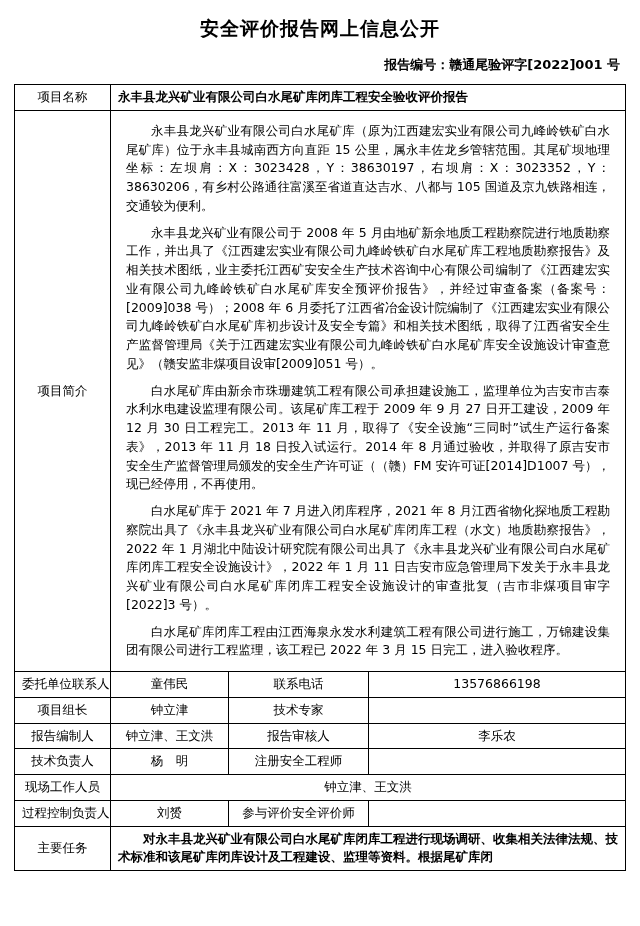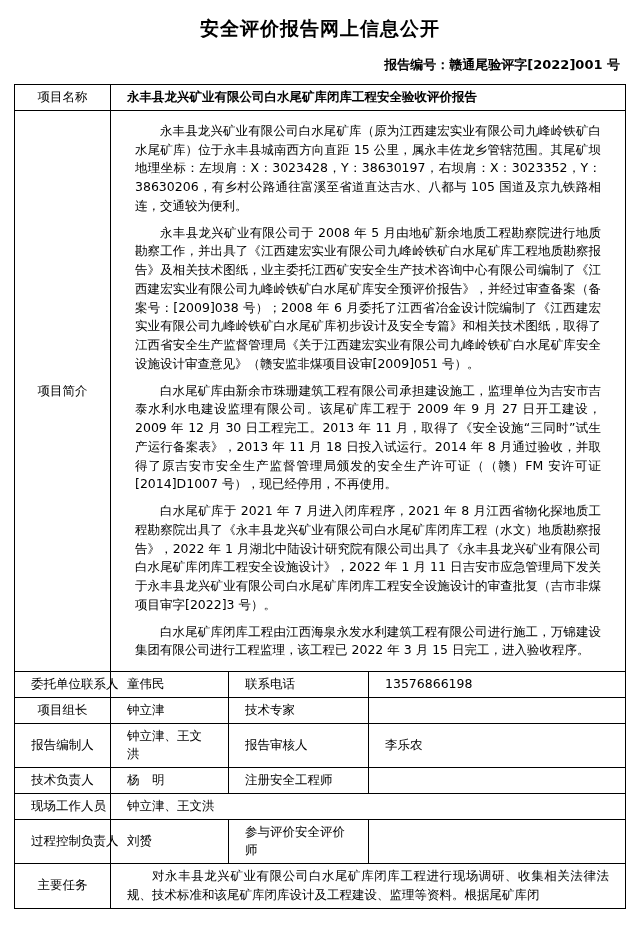--- a/index.html
+++ b/index.html
@@ -37,30 +37,30 @@
   }
   table.main {
     width: 100%;
     border-collapse: collapse;
     table-layout: fixed;
   }
   table.main td {
     border: 1px solid #000000;
     font-size: 12.5px;
     line-height: 1.5;
-    padding: 3px 16px;
+    padding: 3px 7px;
     vertical-align: middle;
   }
   td.label {
     text-align: center;
     width: 96px;
     white-space: nowrap;
   }
   td.val-center {
-    text-align: left;
+    text-align: center;
   }
   td.brief {
     vertical-align: middle;
     padding: 4px 7px 6px 7px;
     line-height: 1.55;
     font-size: 12.5px;
     text-align: justify;
   }
   td.brief p {
     margin: 8px;
@@ -72,20 +72,21 @@
     font-size: 13px;
   }
   .task-cell {
     text-align: justify;
     line-height: 1.55;
     padding: 3px 6px;
   }
   .task-cell p {
     margin: 0;
     text-indent: 2em;
+    font-weight: bold;
   }
 </style>
 </head>
 <body>
 
 <div class="page">
 
   <div class="doc-title">安全评价报告网上信息公开</div>
   <div class="doc-subtitle">报告编号：赣通尾验评字[2022]001 号</div>
 

